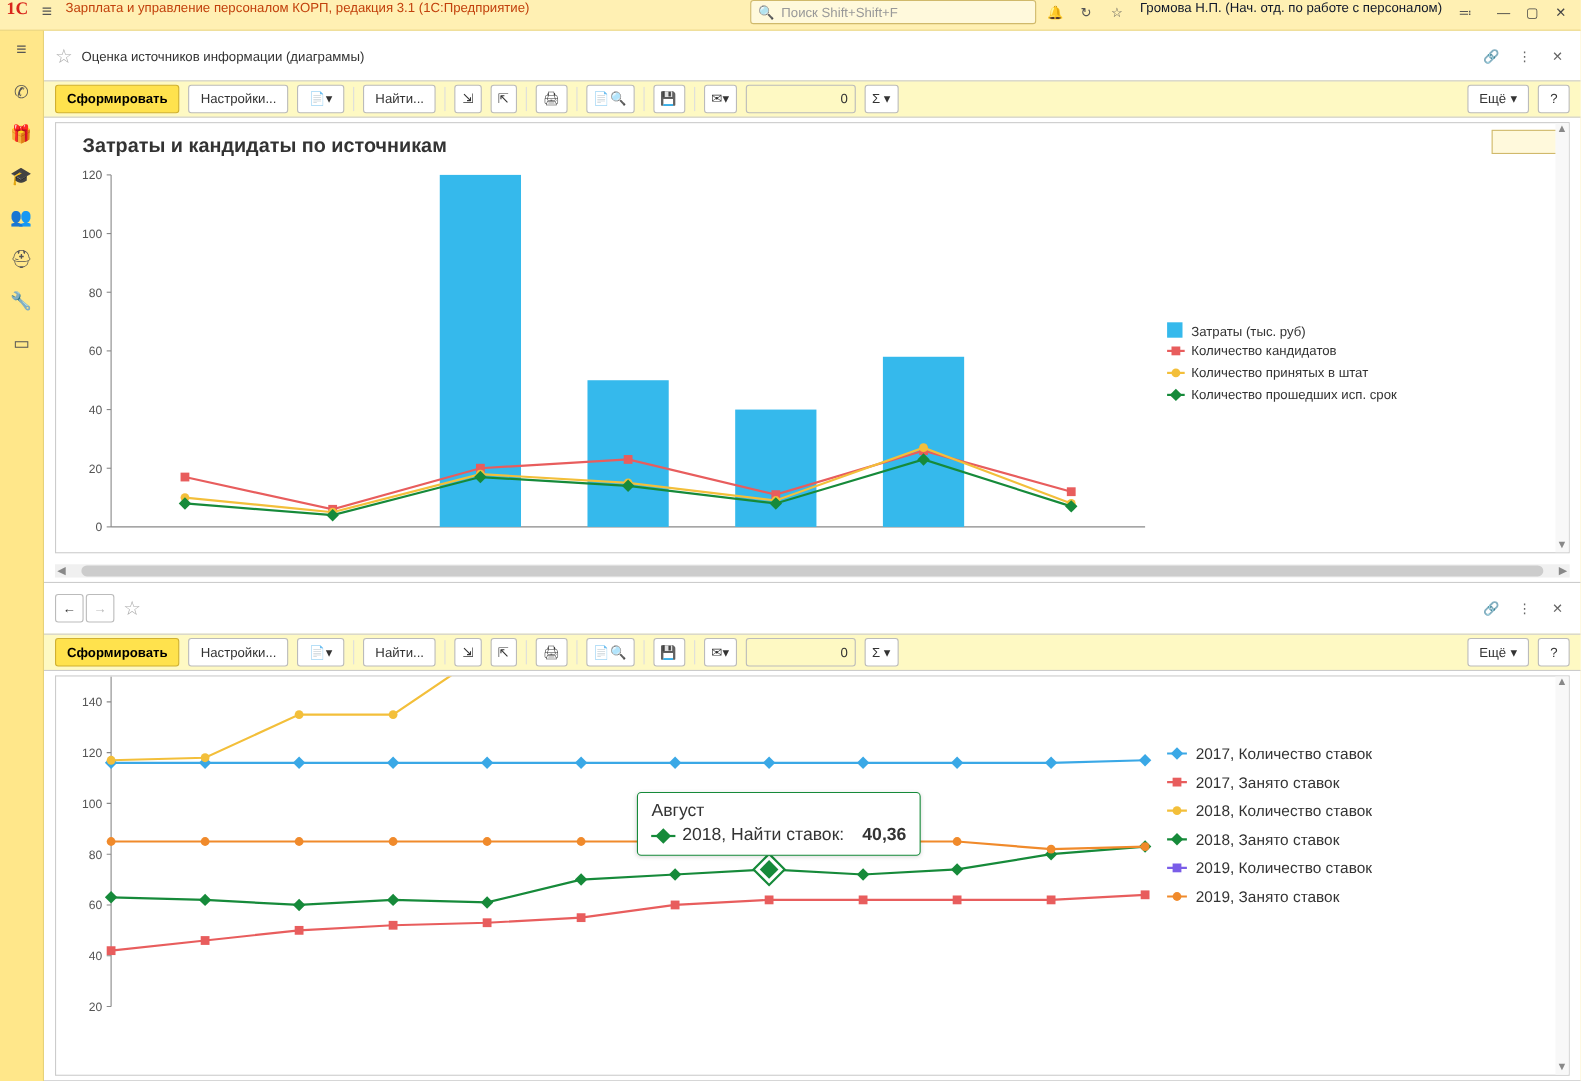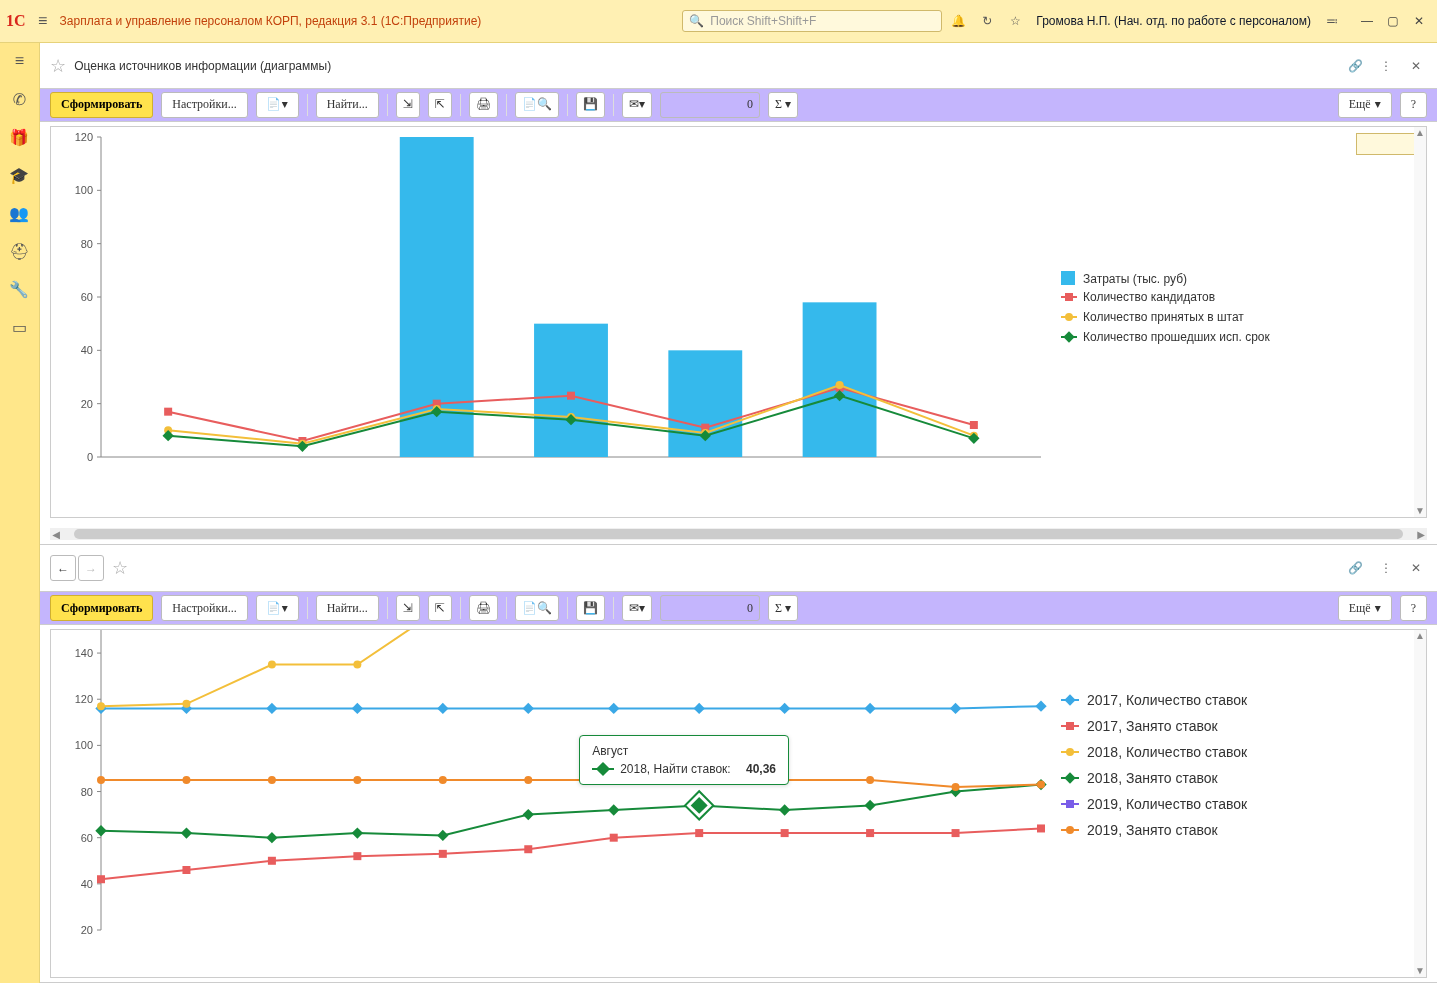--- a/index.html
+++ b/index.html
@@ -1,19 +1,19 @@
 <!DOCTYPE html>
 <html><head>
 <meta charset="utf-8">
 <style>
   * { box-sizing: border-box; }
   html, body { margin:0; padding:0; font-family: Arial, sans-serif; font-size:12px; background:#fff; color:#333; }
   .app { width:1437px; height:983px; display:flex; flex-direction:column; background:#ffe78a; }
   
-  .titlebar { height:43px; background:#fff0b3; display:flex; align-items:center; padding:0 6px; gap:6px; border-bottom:1px solid #e6d27a; }
+  .titlebar { height:28px; background:#fff0b3; display:flex; padding:0 6px; gap:6px; border-bottom:1px solid #e6d27a; }
   .logo { color:#d9261c; font-weight:bold; font-family:Georgia,serif; font-size:16px; }
   .hamburger { font-size:16px; color:#333; }
   .titlebar .apptitle { color:#c2410c; }
   .titlebar .spacer { flex:1; }
   .searchbox { width:260px; height:22px; border:1px solid #d0b96b; background:#fff9dc; border-radius:3px; display:flex; align-items:center; padding:0 6px; color:#999; gap:6px; }
   .tb-icon { width:22px; height:22px; display:flex; align-items:center; justify-content:center; color:#555; border-radius:3px; }
   .user { color:#0f172a; padding:0 4px; }
   .winbtns { display:flex; gap:2px; margin-left:6px; }
   .winbtn { width:24px; height:22px; display:flex; align-items:center; justify-content:center; color:#444; }
 
@@ -23,21 +23,21 @@
 
   .main { flex:1; display:flex; flex-direction:column; background:#fff; }
 
   .panel { display:flex; flex-direction:column; border-bottom:1px solid #ccc; }
   .panel-header { height:46px; display:flex; align-items:center; padding:0 10px; gap:8px; }
   .star { color:#aaa; font-size:18px; }
   .panel-title { font-size:12px; color:#333; }
   .panel-header .hspacer { flex:1; }
   .hicon { width:22px; height:22px; display:flex; align-items:center; justify-content:center; color:#666; }
 
-  .toolbar { height:34px; border-top:1px solid #ccc; border-bottom:1px solid #ccc; display:flex; align-items:center; padding:0 10px; gap:8px; background:#c4b5fd;font-family:Liberation Serif, serif; }
+  .toolbar { height:34px; border-top:1px solid #ccc; border-bottom:1px solid #ccc; display:flex; align-items:center; padding:0 10px; gap:8px; background:#fef9c3; }
   .btn { height:26px; border:1px solid #bbb; border-radius:3px; background:#fff; padding:0 10px; display:flex; align-items:center; gap:4px; color:#333; }
   .btn.primary { background:#ffe24d; border-color:#d0b030; font-weight:bold; color:#000; }
   .vsep { width:1px; height:22px; background:#ddd; }
   .numbox { width:100px; height:26px; border:1px solid #bbb; border-radius:3px; text-align:right; padding:0 6px; display:flex; align-items:center; justify-content:flex-end; }
   .tspacer { flex:1; }
 
   .chart-area { position:relative; background:#fff; border:1px solid #ccc; margin:4px 10px 10px 10px; }
   .chart-title { font-size:18px; font-weight:bold; color:#333; padding:10px 0 6px 24px; }
   .chart-canvas { position:relative; }
   svg { display:block; }
@@ -48,21 +48,21 @@
   .scrollbar-h .arrow { width:12px; text-align:center; color:#888; font-size:10px; }
   .scrollbar-v { position:absolute; right:0; top:0; bottom:0; width:12px; background:#f8f8f8; display:flex; flex-direction:column; align-items:center; }
   .scrollbar-v .arrow { height:12px; font-size:10px; color:#888; }
   .scrollbar-v .track { flex:1; }
 
   .nav-arrows { display:flex; gap:2px; }
   .nav-arrow { width:26px; height:26px; border:1px solid #bbb; border-radius:3px; display:flex; align-items:center; justify-content:center; color:#333; background:#fff; }
   .nav-arrow.disabled { color:#bbb; }
 
   .legend-item { font-size:12px; fill:#333; }
-  .tooltip { position:absolute; border:1px solid #168a3a; background:#fff; border-radius:4px; padding:8px 12px; font-size:12px; color:#333; box-shadow:0 1px 4px rgba(0,0,0,0.15); }
+  .tooltip { position:absolute; border:1px solid #168a3a; background:#fff; border-radius:4px; padding:8px 12px; font-size:16px; color:#333; box-shadow:0 1px 4px rgba(0,0,0,0.15); }
   .tooltip .tt-head { margin-bottom:4px; }
   .tooltip .tt-line { display:flex; align-items:center; gap:6px; }
   .tooltip .marker { width:22px; height:2px; background:#168a3a; position:relative; }
   .tooltip .marker::after { content:''; position:absolute; left:6px; top:-4px; width:10px; height:10px; background:#168a3a; transform:rotate(45deg); }
 </style>
 </head>
 <body>
 
 <div class="app">
 
@@ -140,20 +140,21 @@
           <div class="btn" style="padding:0 6px;">Σ ▾</div>
           <span class="tspacer"></span>
           <div class="btn"><span>Ещё</span> ▾</div>
           <div class="btn">
               <span>?</span>
             </div>
         </div>
 
         <div class="chart-area" style="height:400px; position:relative;">
           <div class="yellowbox"></div>
+          <div class="chart-title">Затраты и кандидаты по источникам</div>
           <div class="chart-canvas" id="chart1" style="height:350px;">
               <svg width="1230" height="350">
                 <line x1="46" y1="330" x2="50" y2="330" stroke="#888"></line>
                 <text x="42" y="334" text-anchor="end" font-size="11" fill="#555">0</text>
                 <line x1="46" y1="276.6666666666667" x2="50" y2="276.6666666666667" stroke="#888"></line>
                 <text x="42" y="280.6666666666667" text-anchor="end" font-size="11" fill="#555">20</text>
                 <line x1="46" y1="223.33333333333337" x2="50" y2="223.33333333333337" stroke="#888"></line>
                 <text x="42" y="227.33333333333337" text-anchor="end" font-size="11" fill="#555">40</text>
                 <line x1="46" y1="170" x2="50" y2="170" stroke="#888"></line>
                 <text x="42" y="174" text-anchor="end" font-size="11" fill="#555">60</text>

